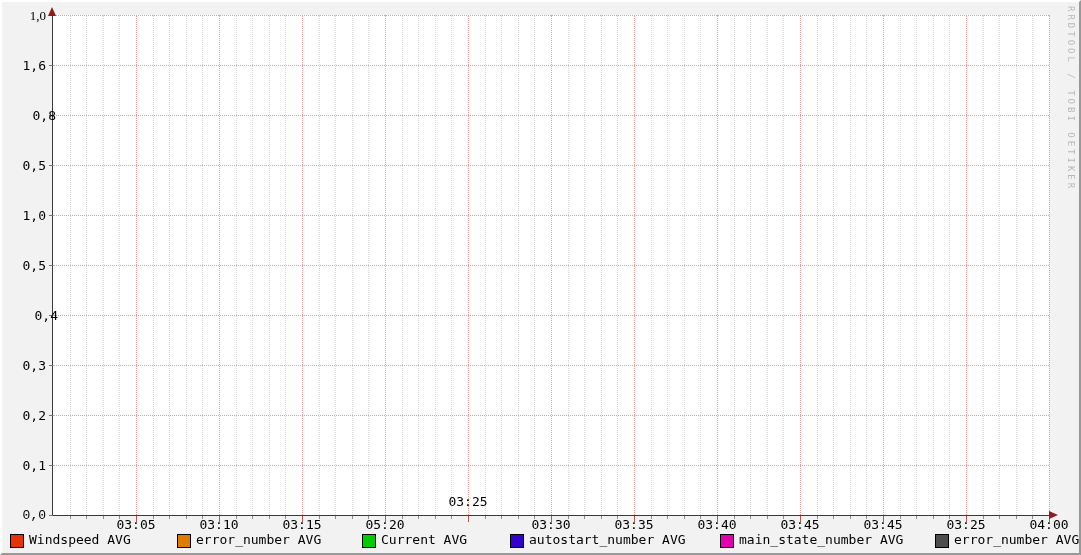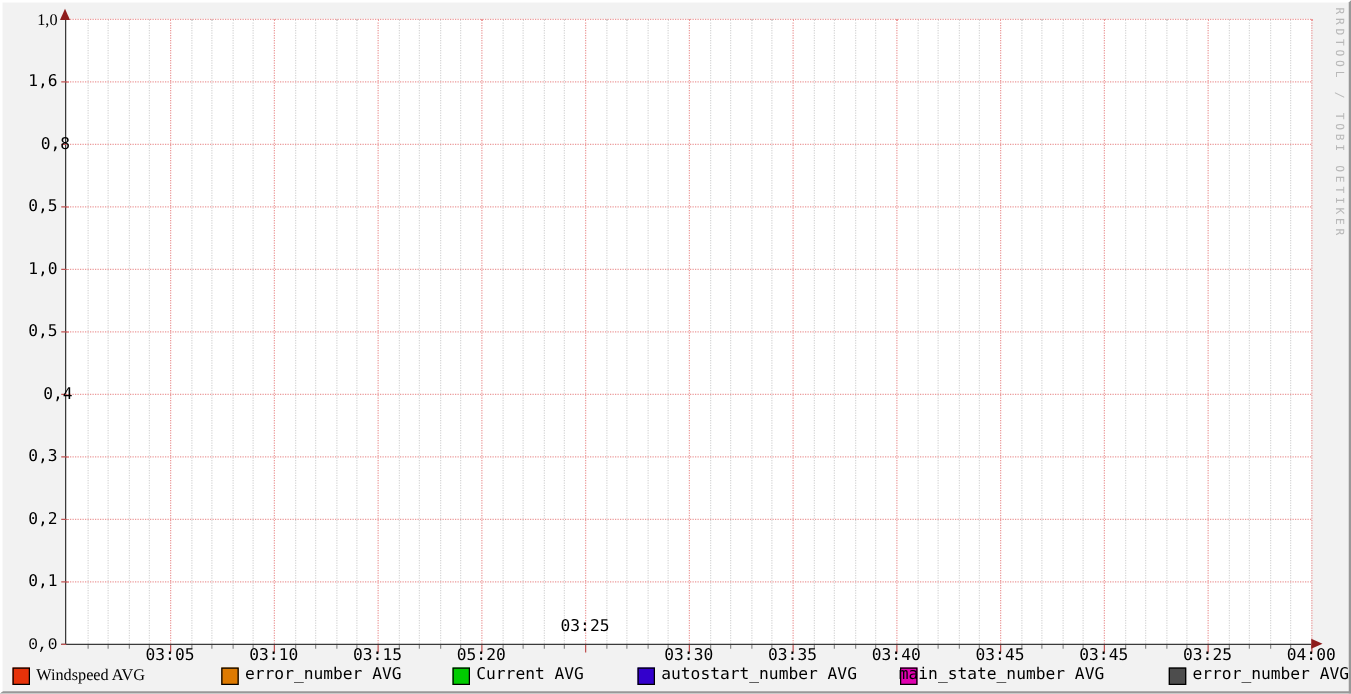--- a/index.html
+++ b/index.html
@@ -242,27 +242,27 @@
       <div class="xlab" style="left: 521px; top: 518px;">03:30</div>
       <div class="xlab" style="left: 604px; top: 518px;">03:35</div>
       <div class="xlab" style="left: 687px; top: 518px;">03:40</div>
       <div class="xlab" style="left: 770px; top: 518px;">03:45</div>
       <div class="xlab" style="left: 853px; top: 518px;">03:45</div>
       <div class="xlab" style="left: 936px; top: 518px;">03:25</div>
       <div class="xlab" style="left: 1019px; top: 518px;">04:00</div>
     </div>
   <div id="legend">
       <div class="legend-swatch" style="left: 10px; top: 534px; background: rgb(231, 50, 9);"></div>
-      <div class="legend-label" style="left: 29px; top: 533px; font-family: Liberation Serif, serif;">Windspeed AVG</div>
+      <div class="legend-label" style="left: 29px; top: 533px;">Windspeed AVG</div>
       <div class="legend-swatch" style="left: 177px; top: 534px; background: rgb(222, 122, 0);"></div>
       <div class="legend-label" style="left: 196px; top: 533px;">error_number AVG</div>
       <div class="legend-swatch" style="left: 362px; top: 534px; background: rgb(0, 204, 0);"></div>
       <div class="legend-label" style="left: 381px; top: 533px;">Current AVG</div>
       <div class="legend-swatch" style="left: 510px; top: 534px; background: rgb(51, 0, 204);"></div>
       <div class="legend-label" style="left: 529px; top: 533px;">autostart_number AVG</div>
       <div class="legend-swatch" style="left: 720px; top: 534px; background: rgb(224, 0, 176);"></div>
-      <div class="legend-label" style="left: 719px; top: 533px;">main_state_number AVG</div>
+      <div class="legend-label" style="left: 739px; top: 533px;">main_state_number AVG</div>
       <div class="legend-swatch" style="left: 935px; top: 534px; background: rgb(77, 77, 77);"></div>
       <div class="legend-label" style="left: 954px; top: 533px;">error_number AVG</div>
     </div>
   <div id="watermark">RRDTOOL / TOBI OETIKER</div>
   <div id="bevel"></div>
 </div>
 
 </body></html>

